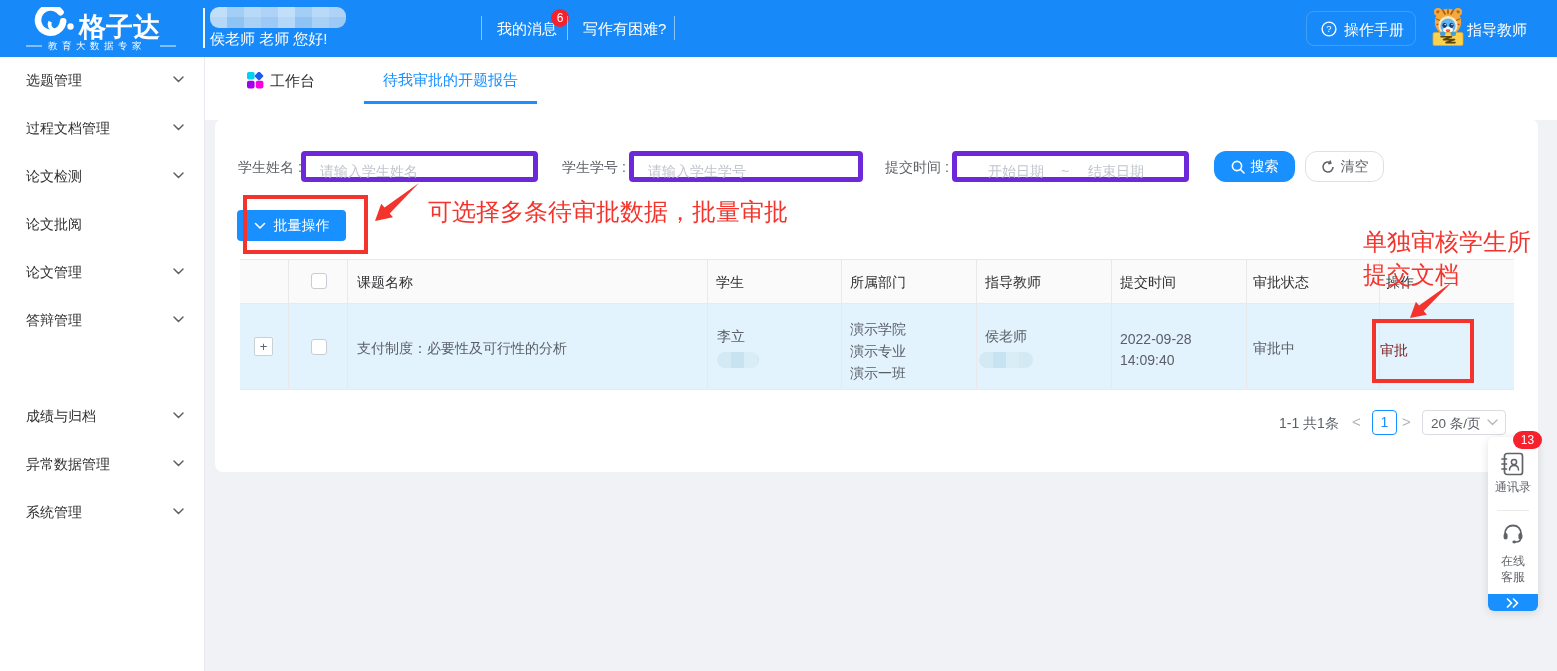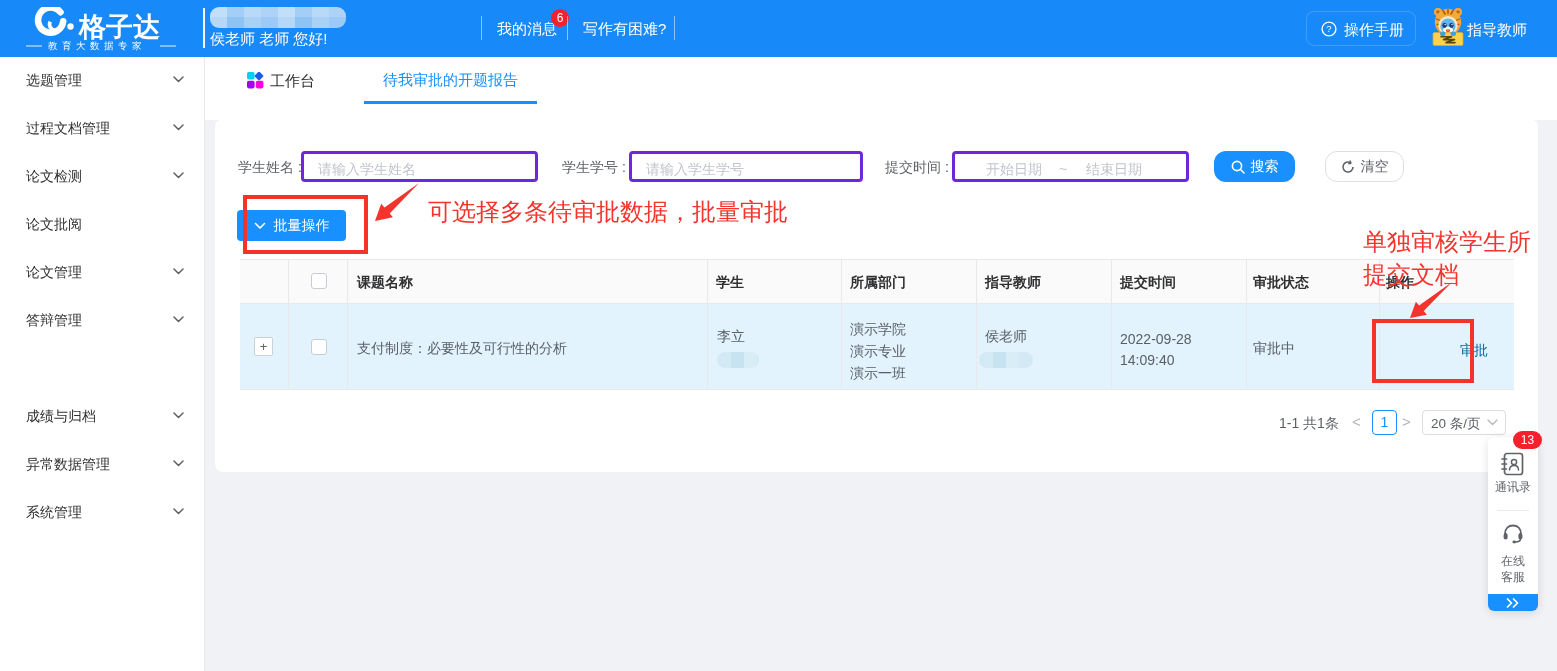--- a/index.html
+++ b/index.html
@@ -34,37 +34,37 @@
   
   #tabbar { position:absolute; left:205px; top:57px; width:1352px; height:63px; background:#fff; }
   #tab-active { position:absolute; left:159px; top:0; width:173px; height:47px; color:#1890ff;
     font-size:15px; text-align:center; line-height:45px; }
   #tab-line { position:absolute; left:159px; top:44px; width:173px; height:3px; background:#1890ff; }
 
   
   #panel { position:absolute; left:215px; top:119px; width:1323px; height:353px; background:#fff; border-radius:8px; }
 
   .flabel { position:absolute; font-size:14px; color:#5f6368; top:159px; }
-  .finput { position:absolute; top:151px; height:31px; border:3px solid #6d28d9; border-radius:4px; background:#fff; }
+  .finput { position:absolute; top:151px; height:31px; border:5px solid #6d28d9; border-radius:4px; background:#fff; }
   .ph { position:absolute; top:7px; font-size:14px; color:#c0c4cc; white-space:nowrap; }
   .btn { position:absolute; top:151px; height:31px; border-radius:12px; font-size:14px;
     display:flex; align-items:center; justify-content:center; }
   #btn-search { left:1214px; width:81px; background:#1890ff; color:#fff; }
-  #btn-clear { left:1305px; width:79px; background:#fff; border:1px solid #dcdfe6; color:#5f6368;margin-left:20px; }
+  #btn-clear { left:1305px; width:79px; background:#fff; border:1px solid #dcdfe6; color:#5f6368; }
   #btn-batch { position:absolute; left:237px; top:210px; width:109px; height:31px; background:#1890ff;
     border-radius:4px; color:#fff; font-size:14px; display:flex; align-items:center; justify-content:center; }
 
   .redrect { position:absolute; border:4px solid #f4342c; z-index:20; }
   .redtxt { position:absolute; color:#f4342c; font-size:24px; white-space:nowrap; z-index:20; }
 
   
   .vline { position:absolute; top:259px; width:1px; height:131px; background:#e9e9eb; }
   #thead { position:absolute; left:240px; top:259px; width:1274px; height:45px; background:#fafafa;
     border-top:1px solid #e9e9eb; border-bottom:1px solid #e9e9eb; }
-  .th { position:absolute; top:14px; font-size:14px; color:#303133; font-weight:bold; white-space:nowrap; }
+  .th { position:absolute; top:14px; font-size:14px; color:#303133; font-weight:normal; white-space:nowrap; }
   #trow { position:absolute; left:240px; top:304px; width:1274px; height:86px; background:#e2f3fd;
     border-bottom:1px solid #e9e9eb; }
   .td { position:absolute; font-size:14px; color:#5a5e66; white-space:nowrap; }
   .cb { position:absolute; left:311px; width:16px; height:16px; background:#fff;
     border:1px solid #c8ccd3; border-radius:3px; }
   .nameblob { position:absolute; height:16px; border-radius:8px;
     background:repeating-linear-gradient(90deg,#d3e9f4 0 14px,#c7e2f0 14px 27px,#d9edf7 27px 40px); }
 
   
   .pg { position:absolute; font-size:14px; color:#5a5e66; white-space:nowrap; }
@@ -277,21 +277,21 @@
     <div style="position:absolute;left:14px;top:33px;width:19px;height:19px;background:#fff;border:1px solid #ccd0d6;border-radius:2px;color:#5f6368;font-size:13px;text-align:center;line-height:17px;">+</div>
     <div class="cb" style="left:71px;top:35px;"></div>
     <div class="td" style="left:117px;top:36px;">支付制度：必要性及可行性的分析</div>
     <div class="td" style="left:477px;top:24px;">李立</div>
     <div class="nameblob" style="left:477px;top:48px;width:42px;"></div>
     <div class="td" style="left:610px;top:14px;line-height:22px;">演示学院<br>演示专业<br>演示一班</div>
     <div class="td" style="left:745px;top:24px;">侯老师</div>
     <div class="nameblob" style="left:739px;top:48px;width:54px;"></div>
     <div class="td" style="left:880px;top:25px;line-height:21px;">2022-09-28<br>14:09:40</div>
     <div class="td" style="left:1013px;top:36px;">审批中</div>
-    <div class="td" style="left:1220px;top:38px;color:#0369a1;">审批</div>
+    <div class="td" style="left:1140px;top:38px;color:#7f1d1d;">审批</div>
   </div>
   <div id="vlines">
     <div class="vline" style="left:288px;"></div>
     <div class="vline" style="left:347px;"></div>
     <div class="vline" style="left:707px;"></div>
     <div class="vline" style="left:841px;"></div>
     <div class="vline" style="left:976px;"></div>
     <div class="vline" style="left:1111px;"></div>
     <div class="vline" style="left:1246px;"></div>
     <div class="vline" style="left:1379px;"></div>

